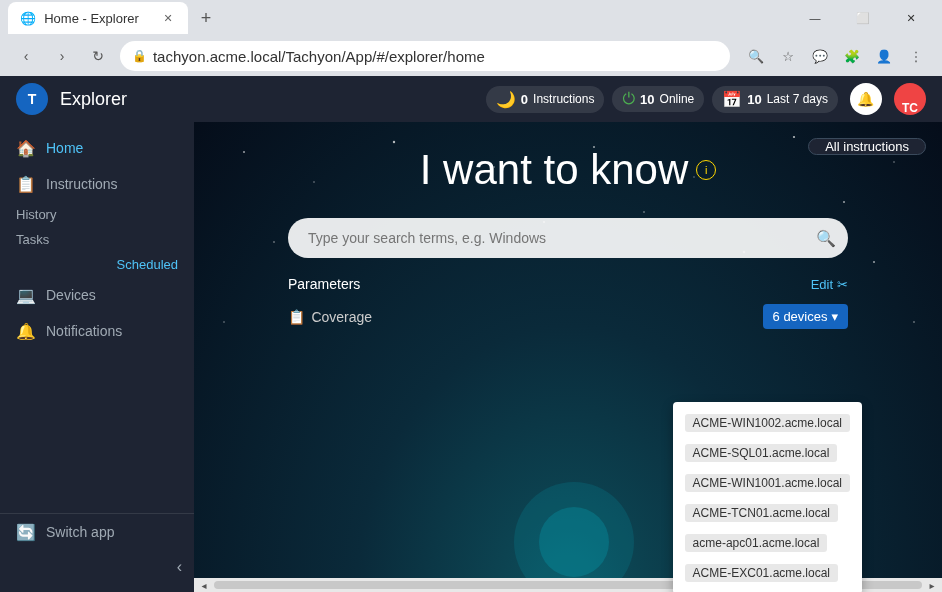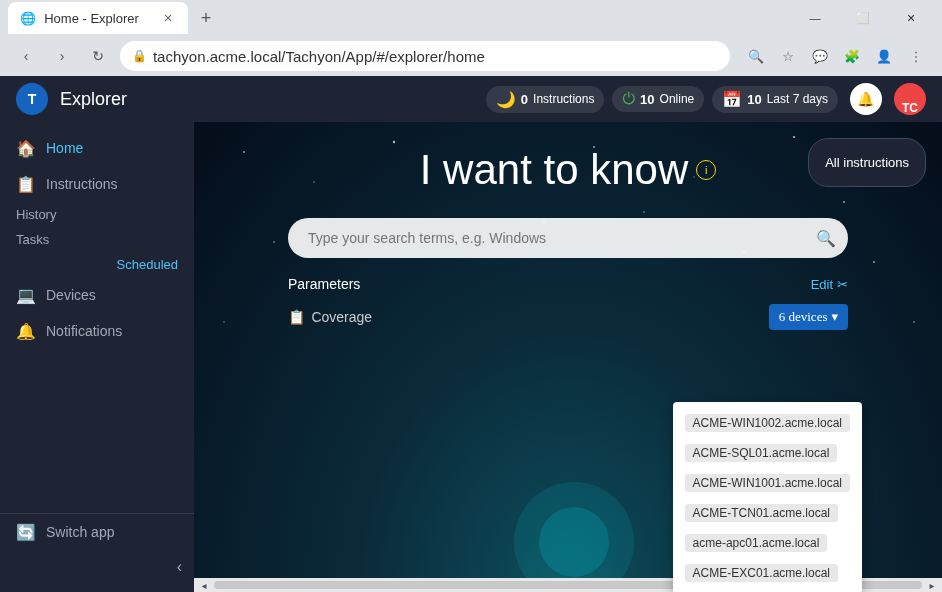--- a/index.html
+++ b/index.html
@@ -43,38 +43,38 @@
     .sidebar-bottom { margin-top: auto; border-top: 1px solid rgba(255,255,255,0.1); }
     .sidebar-collapse { display: flex; justify-content: flex-end; padding: 8px 12px; cursor: pointer; color: #a0aab4; }
 
     
     .content { flex: 1; position: relative; overflow: hidden; }
 
     
     .space-bg { position: absolute; inset: 0; background: radial-gradient(ellipse at center bottom, #0d4f5c 0%, #0a2a3a 40%, #050d1a 100%); }
 
     
-    .all-instructions-btn { position: absolute; top: 16px; right: 16px; background: #1e2433; color: white; border: 1px solid #3a4a5c; border-radius: 20px; padding: 16px 16px; font-size: 13px; cursor: pointer; z-index: 10; }
+    .all-instructions-btn { position: absolute; top: 16px; right: 16px; background: #1e2433; color: white; border: 1px solid #3a4a5c; border-radius: 20px; padding: 0 16px; font-size: 13px; cursor: pointer; z-index: 10; }
 
     
     .main-content { position: absolute; inset: 0; display: flex; flex-direction: column; align-items: center; padding-top: 24px; z-index: 5; }
     .headline { color: white; font-size: 42px; font-weight: 300; margin-bottom: 24px; display: flex; align-items: center; gap: 8px; }
     .info-icon { width: 20px; height: 20px; border-radius: 50%; border: 1px solid #ffd700; color: #ffd700; font-size: 11px; display: flex; align-items: center; justify-content: center; }
     .search-box { width: 560px; background: rgba(255,255,255,0.9); border-radius: 24px; display: flex; align-items: center; padding: 0 12px; height: 40px; }
     .search-input { flex: 1; border: none; background: transparent; font-size: 14px; color: #666; outline: none; padding: 0 8px; }
     .search-btn { color: #555; font-size: 16px; cursor: pointer; }
 
     
     .params-panel { width: 560px; margin-top: 12px; }
     .params-header { display: flex; justify-content: space-between; align-items: flex-end; color: white; font-size: 14px; padding: 6px 0; }
     .edit-link { color: #4fc3f7; font-size: 13px; cursor: pointer; display: flex; align-items: center; gap: 4px; }
     .params-row { display: flex; justify-content: space-between; align-items: center; padding: 6px 0; }
     .coverage-label { display: flex; align-items: center; gap: 6px; color: #ccc; font-size: 14px; }
     .coverage-icon { color: #4fc3f7; font-size: 14px; }
-    .devices-dropdown { background: #1565c0; color: white; border: none; border-radius: 4px; padding: 5px 10px; font-size: 13px; cursor: pointer; display: flex; align-items: flex-end; gap: 4px; font-family: Liberation Serif, serif; }
+    .devices-dropdown { background: #1565c0; color: white; border: none; border-radius: 4px; padding: 5px 10px; font-size: 13px; cursor: pointer; display: flex; align-items: flex-end; gap: 4px; }
 
     
     .devices-list { position: absolute; background: white; border-radius: 4px; padding: 6px 0; min-width: 180px; box-shadow: 0 4px 12px rgba(0,0,0,0.3); z-index: 20; top: 280px; right: 80px; }
     .device-item { padding: 6px 12px; font-size: 12px; color: #333; cursor: pointer; display: flex; align-items: center; gap: 6px; }
     .device-tag { background: #e8e8e8; border-radius: 3px; padding: 2px 8px; font-size: 12px; color: #333; }
 
     
     .scroll-bar-bottom { position: absolute; bottom: 0; left: 0; right: 0; height: 14px; background: #e8e8e8; display: flex; align-items: center; }
     .scroll-arrow { width: 20px; height: 14px; display: flex; align-items: center; justify-content: center; cursor: pointer; color: #555; font-size: 10px; }
     .scroll-track { flex: 1; height: 8px; background: #c8c8c8; border-radius: 4px; }

